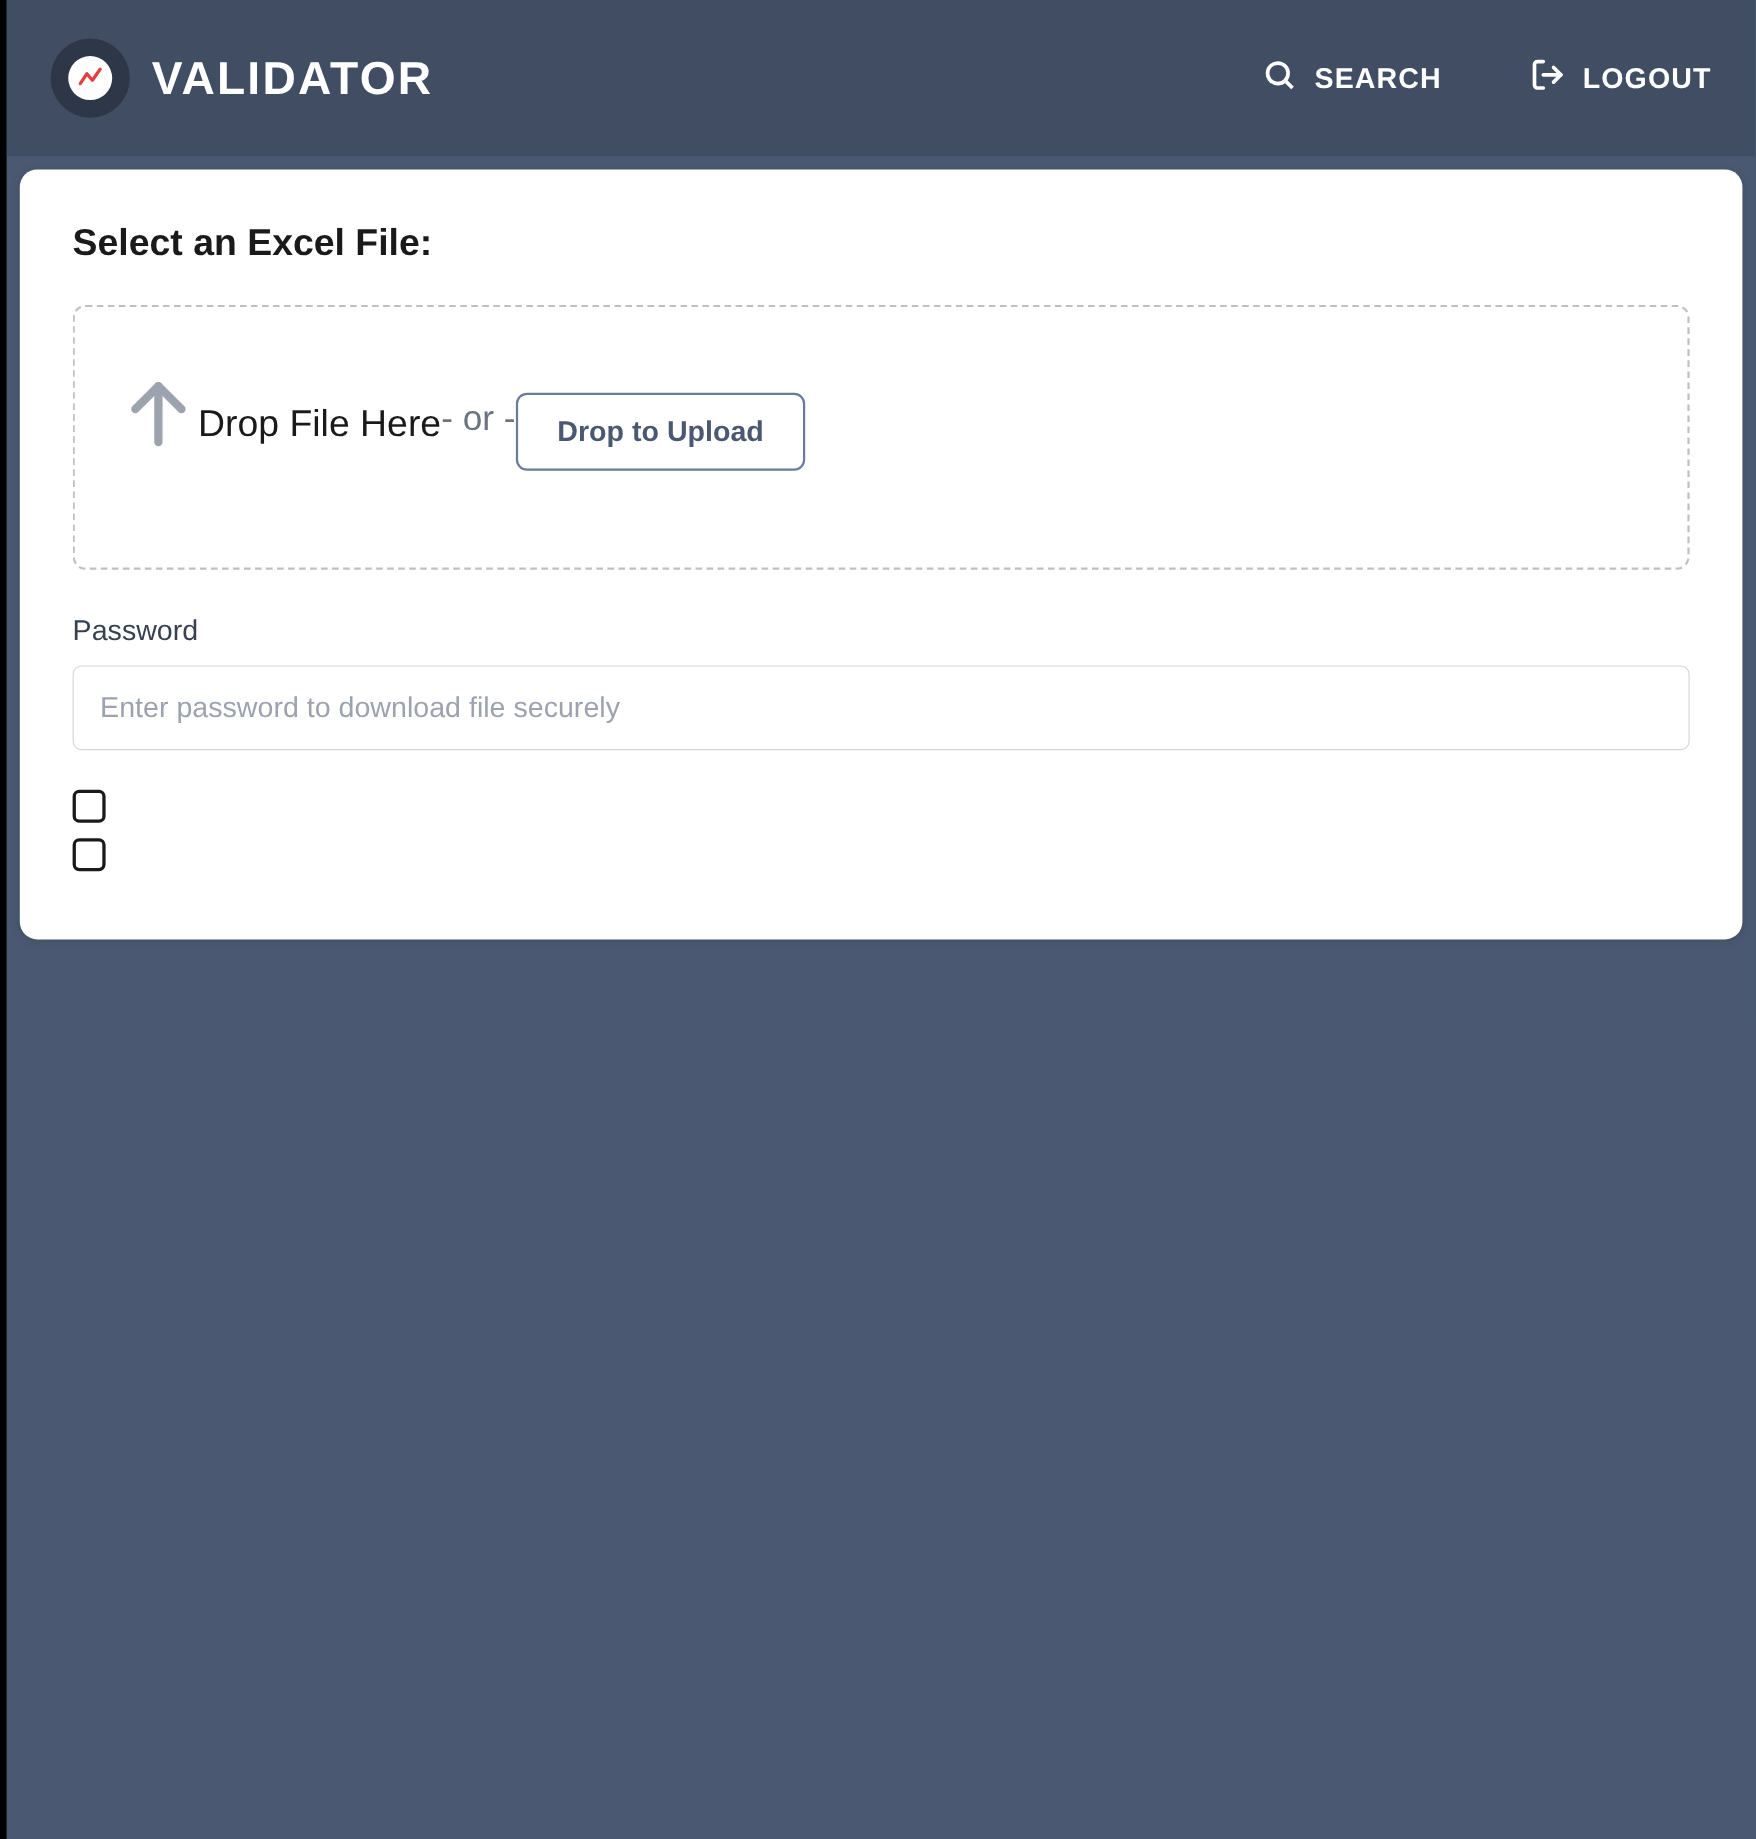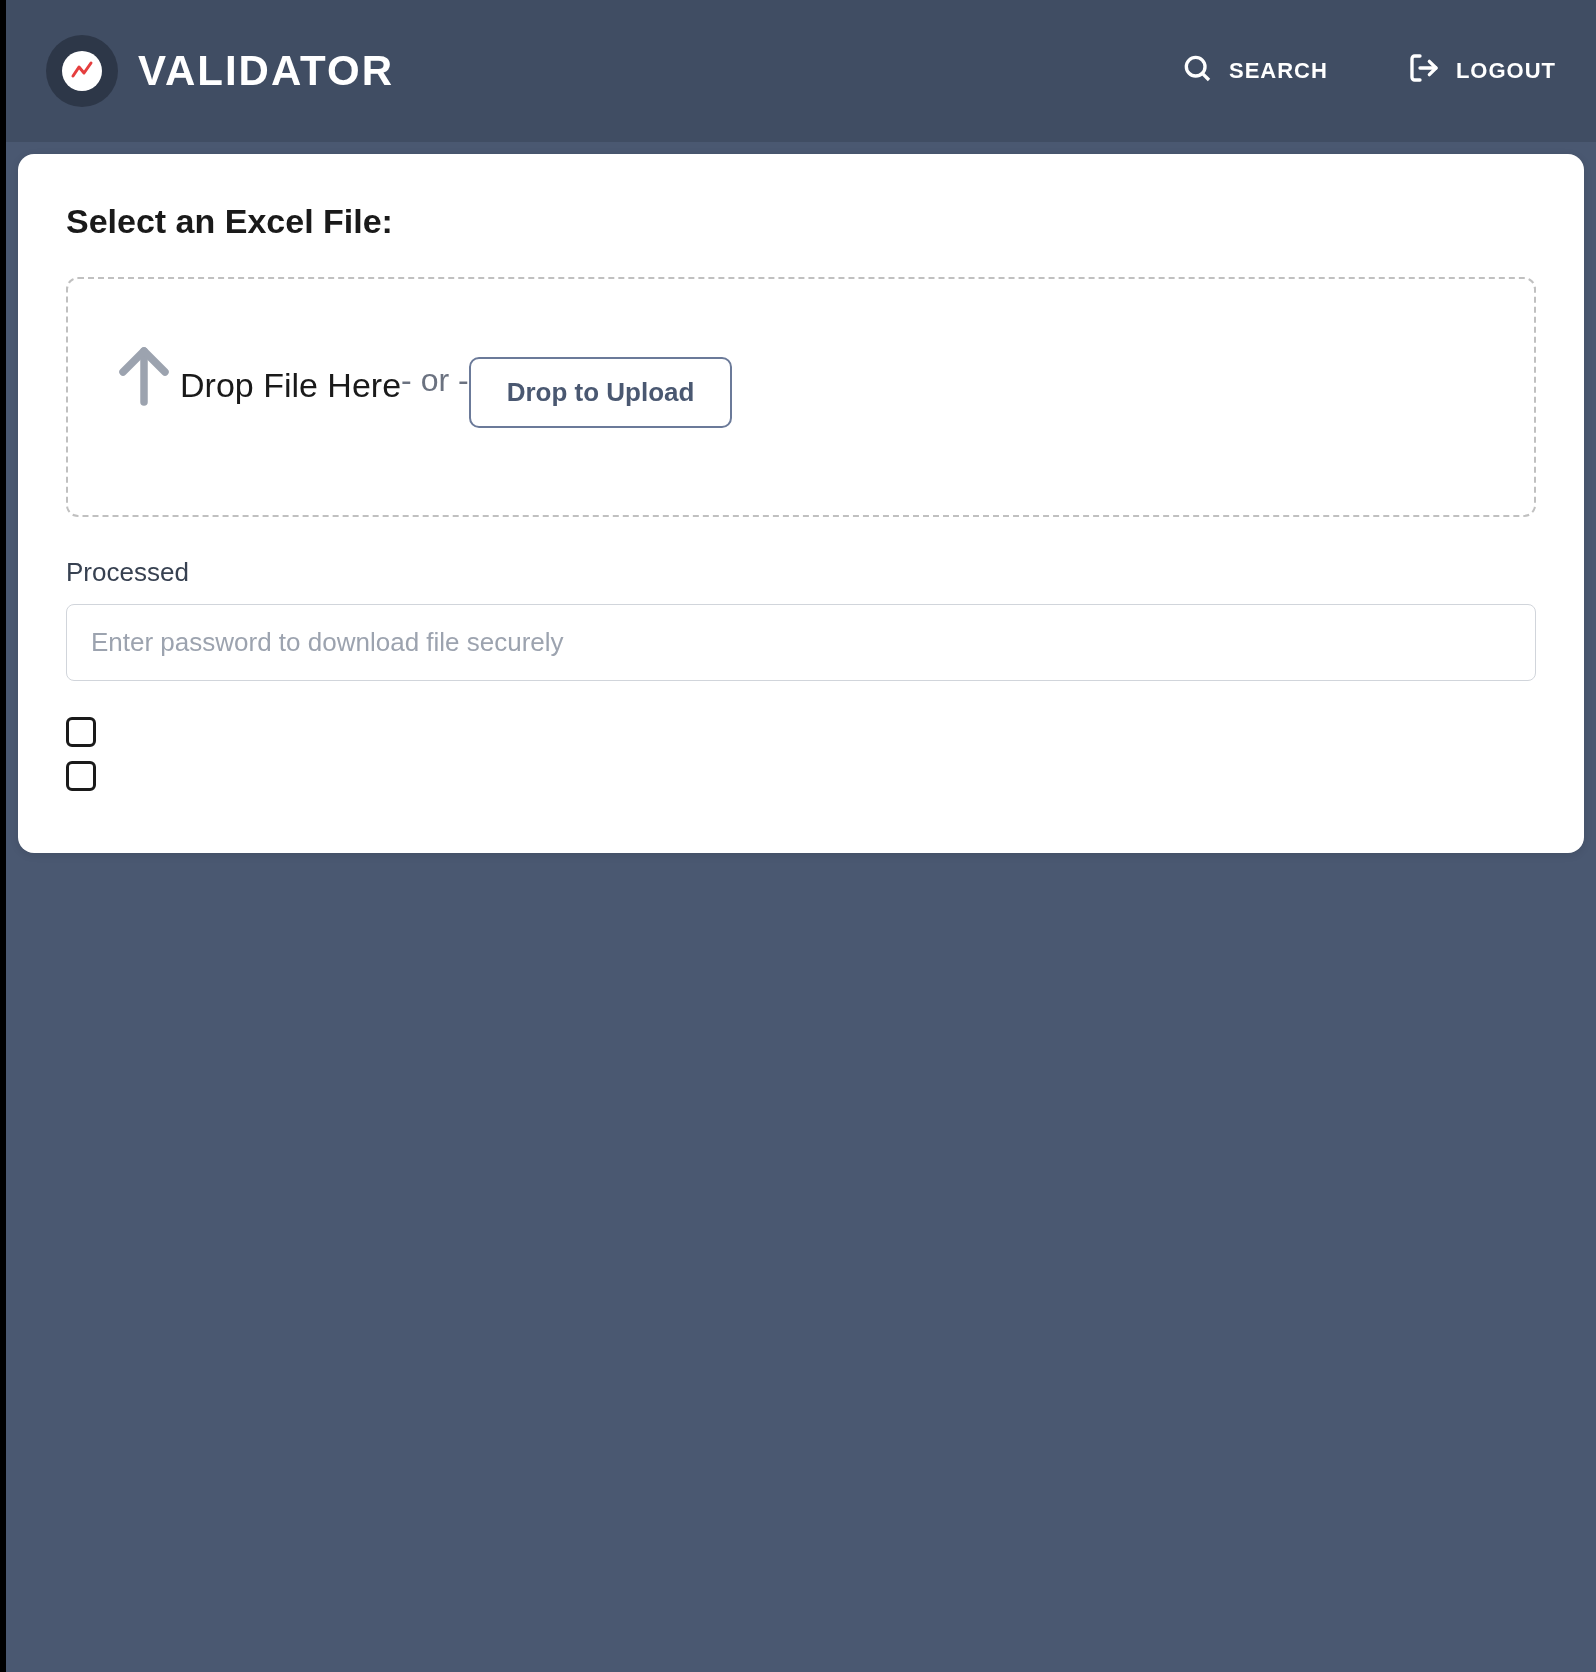--- a/index.html
+++ b/index.html
@@ -53,21 +53,21 @@
     .header-actions {
       display: flex;
       align-items: center;
       gap: 80px;
     }
     .header-action {
       display: flex;
       align-items: center;
       gap: 16px;
       color: #fff;
-      font-size: 22px;
+      font-size: 26px;
       font-weight: 700;
       letter-spacing: 1px;
       cursor: pointer;
     }
     .card {
       background: #fff;
       margin: 12px;
       border-radius: 16px;
       padding: 48px;
       box-shadow: 0 2px 8px rgba(0,0,0,0.1);
@@ -206,21 +206,21 @@
       <svg width="72" height="72" viewBox="0 0 24 24" fill="none" stroke="currentColor" stroke-width="2.5" stroke-linecap="round" stroke-linejoin="round">
         <line x1="12" y1="21" x2="12" y2="4"></line>
         <polyline points="5 11 12 4 19 11"></polyline>
       </svg>
     </div>
     <div class="drop-title">Drop File Here</div>
     <div class="drop-or">- or -</div>
     <button class="upload-btn">Drop to Upload</button>
   </div>
 
-  <label class="field-label">Processed</label>
+  <label class="field-label">Password</label>
   <input type="password" class="password-input" placeholder="Enter password to download file securely" style="">
 
   <div class="checkbox-row">
     <div class="checkbox"></div>
   </div>
   <div class="checkbox-row">
     <div class="checkbox"></div>
   </div>
 
 </div>

